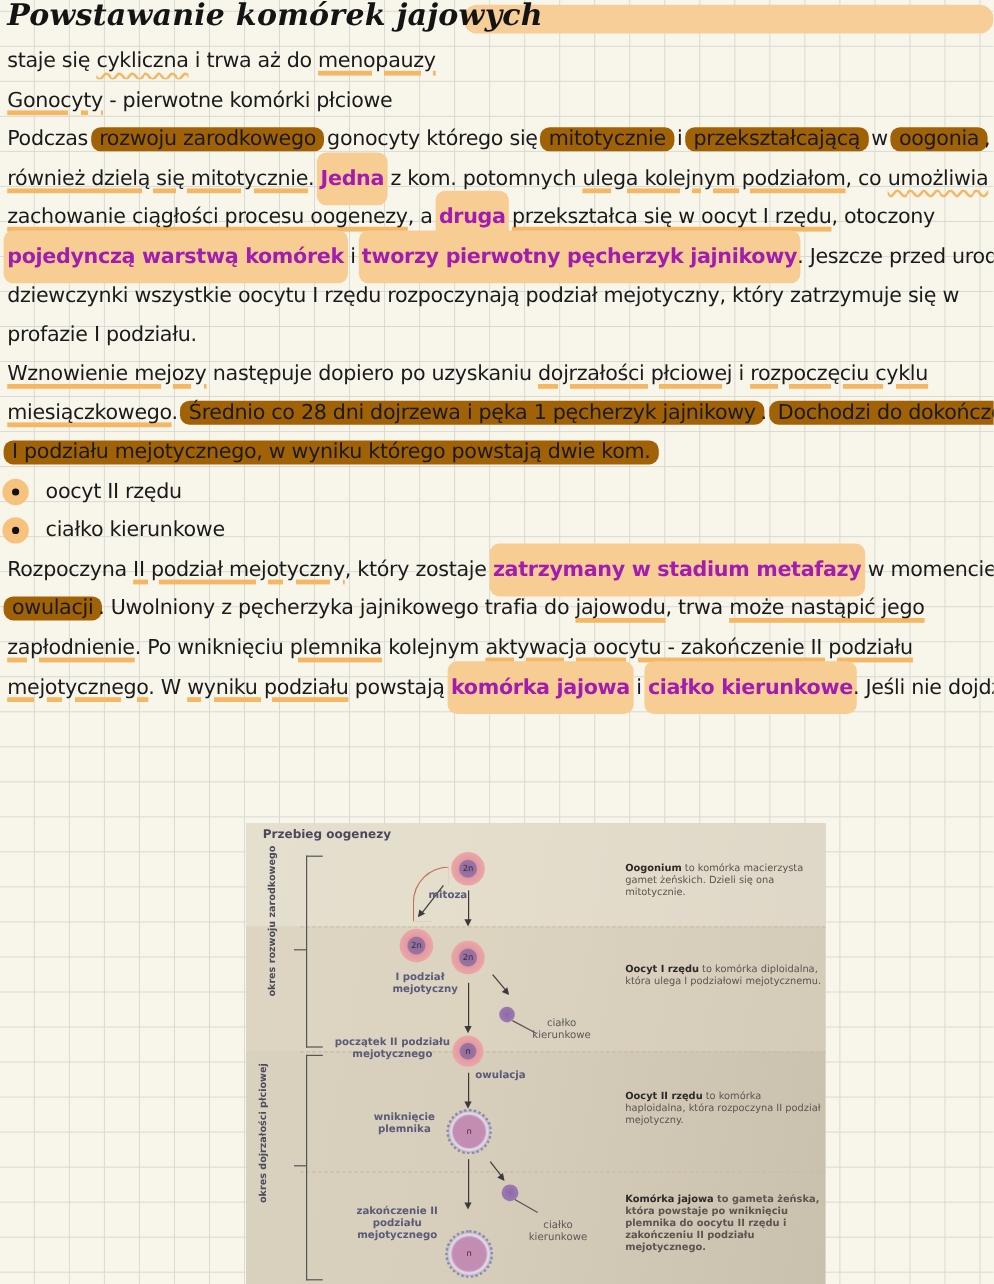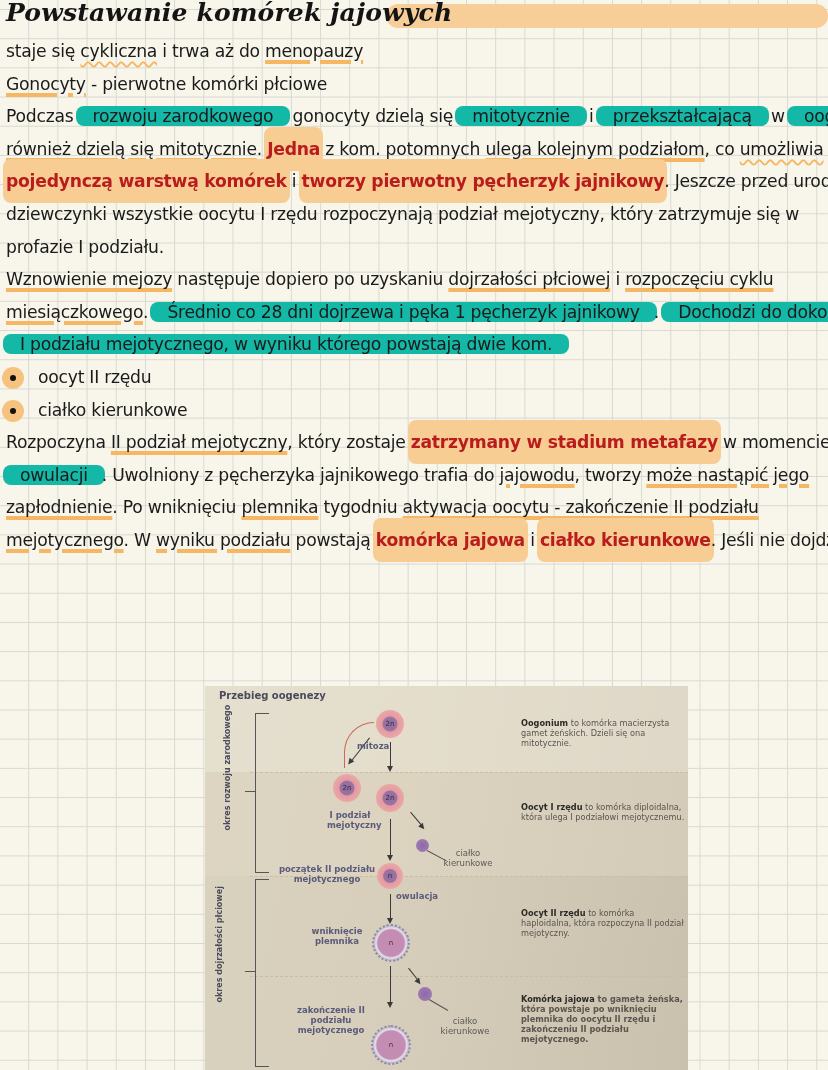--- a/index.html
+++ b/index.html
@@ -25,22 +25,22 @@
     position: absolute; left: 6px; top: -2px;
     font-family: "DejaVu Serif", serif; font-style: italic; font-weight: bold;
     font-size: 25px; letter-spacing: 0.2px; color: #141414;
   }
 
   .lines { position: absolute; left: 6px; top: 36px; width: 820px; }
   .line {
     height: 32.6px; line-height: 30px;
     font-size: 17.2px; white-space: nowrap; letter-spacing: -0.25px;
   }
-  .hl { background: #14b8a6; border-radius: 8px; padding: 0 17px; margin: 17px -3px; }
-  .hl-bold { background: #f7cd94; border-radius: 8px; padding: 12px 3px; margin: 0 -3px; font-weight: bold; color: #b91c1c; }
+  .hl { background: #a16207; border-radius: 8px; padding: 0 7px; margin: 17px -3px; }
+  .hl-bold { background: #f7cd94; border-radius: 8px; padding: 12px 3px; margin: 0 -3px; font-weight: bold; color: #a21caf; }
   .ul {
     text-decoration: underline; text-decoration-color: #f5b763;
     text-decoration-thickness: 4px; text-underline-offset: 3px;
   }
   .ul-wavy {
     text-decoration: underline wavy; text-decoration-color: #f5b763;
     text-decoration-thickness: 2px; text-underline-offset: 4px;
   }
   .bullet-line { padding-left: 0; }
   .bullet {
@@ -98,41 +98,42 @@
 
 <div class="page">
 
   <div class="title-bar"></div>
   <h1 class="title">Powstawanie komórek jajowych</h1>
 
   <div class="lines">
     <div id="para1">
         <div class="line"><span>staje się </span><span class="ul-wavy">cykliczna</span><span> i trwa aż do </span><span class="ul">menopauzy</span></div>
         <div class="line"><span class="ul">Gonocyty</span><span> - pierwotne komórki płciowe</span></div>
-        <div class="line"><span>Podczas </span><span class="hl">rozwoju zarodkowego</span><span> gonocyty dzielą się </span><span class="hl">mitotycznie</span><span> i </span><span class="hl">przekształcającą</span><span> w </span><span class="hl">oogonia</span><span>, które</span></div>
+        <div class="line"><span>Podczas </span><span class="hl">rozwoju zarodkowego</span><span> gonocyty którego się </span><span class="hl">mitotycznie</span><span> i </span><span class="hl">przekształcającą</span><span> w </span><span class="hl">oogonia</span><span>, które</span></div>
         <div class="line"><span class="ul">również dzielą się mitotycznie</span><span>. </span><span class="hl-bold">Jedna</span><span> z kom. potomnych </span><span class="ul">ulega kolejnym podziałom</span><span>, co </span><span class="ul-wavy">umożliwia</span></div>
+        <div class="line"><span class="ul">zachowanie ciągłości procesu oogenezy</span><span>, a </span><span class="hl-bold">druga</span><span> </span><span class="ul">przekształca się w oocyt I rzędu</span><span>, otoczony</span></div>
         <div class="line"><span class="hl-bold">pojedynczą warstwą komórek</span><span> i </span><span class="hl-bold">tworzy pierwotny pęcherzyk jajnikowy</span><span>. Jeszcze przed urodzeniem się</span></div>
         <div class="line"><span>dziewczynki wszystkie oocytu I rzędu rozpoczynają podział mejotyczny, który zatrzymuje się w</span></div>
         <div class="line"><span>profazie I podziału.</span></div>
         <div class="line"><span class="ul">Wznowienie mejozy</span><span> następuje dopiero po uzyskaniu </span><span class="ul">dojrzałości płciowej</span><span> i </span><span class="ul">rozpoczęciu cyklu</span></div>
         <div class="line"><span class="ul">miesiączkowego</span><span>. </span><span class="hl">Średnio co 28 dni dojrzewa i pęka 1 pęcherzyk jajnikowy</span><span>. </span><span class="hl">Dochodzi do dokończenia</span></div>
         <div class="line"><span class="hl">I podziału mejotycznego, w wyniku którego powstają dwie kom.</span></div>
       </div>
     <div id="bullets">
       <div class="line bullet-line">
         <span class="bullet"></span><span>oocyt II rzędu</span>
       </div>
       <div class="line bullet-line">
         <span class="bullet"></span><span>ciałko kierunkowe</span>
       </div>
     </div>
     <div id="para2">
         <div class="line"><span>Rozpoczyna </span><span class="ul">II podział mejotyczny</span><span>, który zostaje </span><span class="hl-bold">zatrzymany w stadium metafazy</span><span> w momencie</span></div>
-        <div class="line"><span class="hl">owulacji</span><span>. Uwolniony z pęcherzyka jajnikowego trafia do </span><span class="ul">jajowodu</span><span>, tworzy </span><span class="ul">może nastąpić jego</span></div>
-        <div class="line"><span class="ul">zapłodnienie</span><span>. Po wniknięciu </span><span class="ul">plemnika</span><span> tygodniu </span><span class="ul">aktywacja oocytu - zakończenie II podziału</span></div>
+        <div class="line"><span class="hl">owulacji</span><span>. Uwolniony z pęcherzyka jajnikowego trafia do </span><span class="ul">jajowodu</span><span>, trwa </span><span class="ul">może nastąpić jego</span></div>
+        <div class="line"><span class="ul">zapłodnienie</span><span>. Po wniknięciu </span><span class="ul">plemnika</span><span> kolejnym </span><span class="ul">aktywacja oocytu - zakończenie II podziału</span></div>
         <div class="line"><span class="ul">mejotycznego</span><span>. W </span><span class="ul">wyniku podziału</span><span> powstają </span><span class="hl-bold">komórka jajowa</span><span> i </span><span class="hl-bold">ciałko kierunkowe</span><span>. Jeśli nie dojdzie do</span></div>
       </div>
   </div>
 
   <div class="photo">
     <div class="zone-top"></div>
     <div class="zone-mid"></div>
     <div class="zone-line" style="top:86px"></div>
     <div class="zone-line" style="top:190px"></div>
     <div class="zone-line" style="top:290px"></div>

